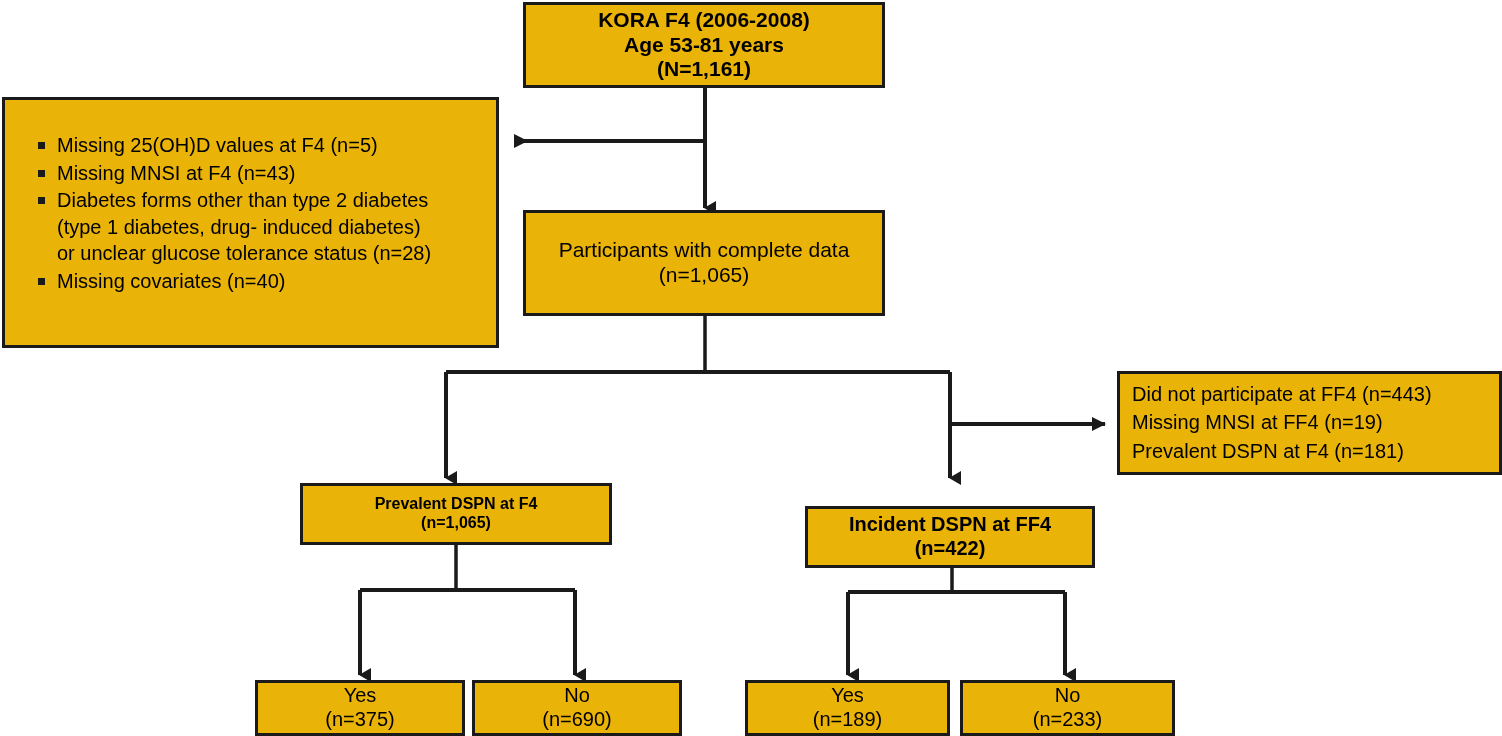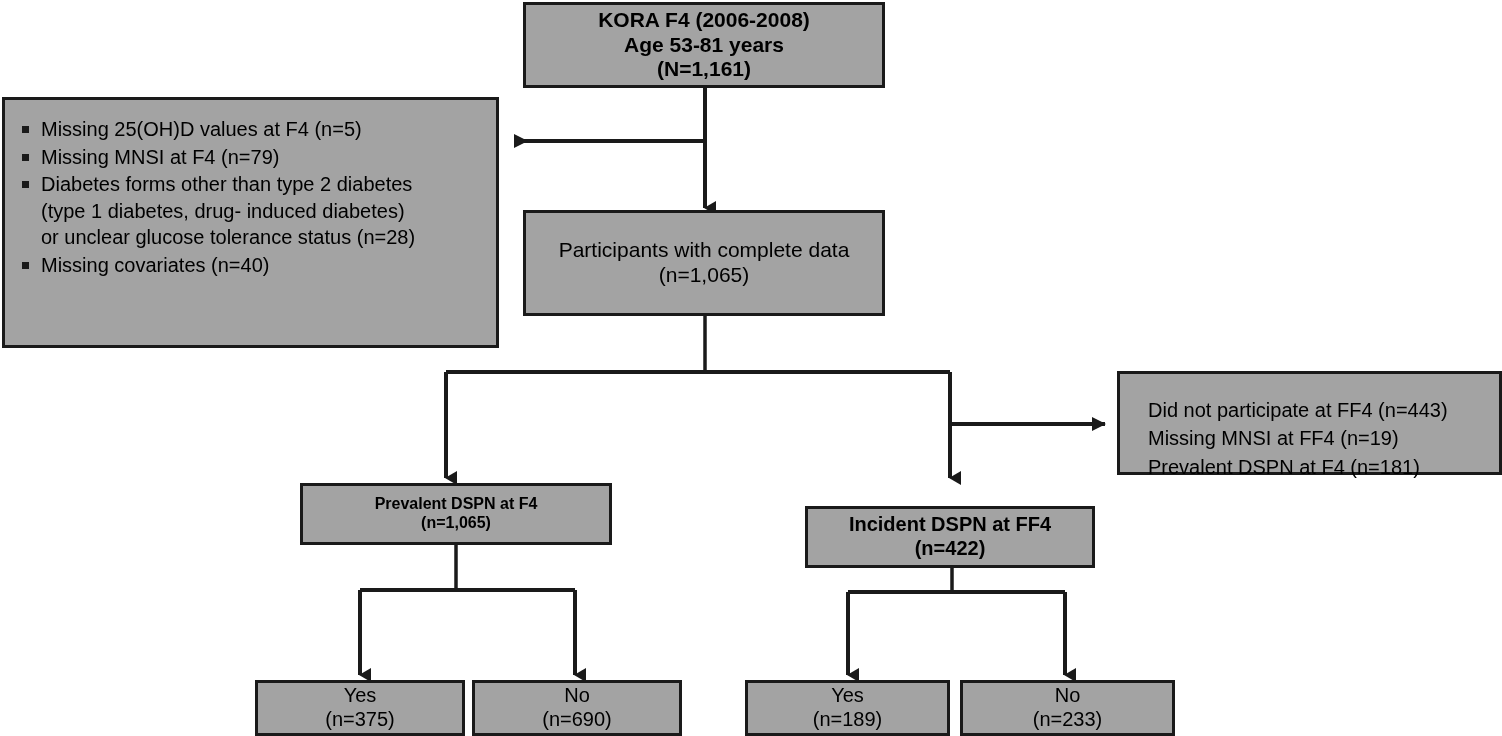--- a/index.html
+++ b/index.html
@@ -21,21 +21,21 @@
     position: absolute;
     left: 0;
     top: 0;
     width: 1502px;
     height: 736px;
   }
   .node {
     position: absolute;
     box-sizing: border-box;
     border: 3px solid #1a1a1a;
-    background: #a3a3a3;
+    background: #eab308;
     display: flex;
     flex-direction: column;
     align-items: center;
     justify-content: center;
     text-align: center;
     line-height: 1.18;
   }
   .node .line {
     display: block;
     white-space: nowrap;
@@ -73,21 +73,21 @@
     font-size: 20px; font-weight: bold; margin-top: 23px;
   }
   #node-prev-yes { left: 255px; top: 680px; width: 210px; height: 56px; font-size: 20px; }
   #node-prev-no  { left: 472px; top: 680px; width: 210px; height: 56px; font-size: 20px; }
   #node-inc-yes  { left: 745px; top: 680px; width: 205px; height: 56px; font-size: 20px; }
   #node-inc-no   { left: 960px; top: 680px; width: 215px; height: 56px; font-size: 20px; }
 
   
   ul.excl-list {
     list-style: none;
-    margin: 0;
+    margin: 16px;
     padding: 0;
     font-size: 20px;
     line-height: 1.33;
   }
   ul.excl-list > li {
     position: relative;
     padding-left: 28px;
     margin-bottom: 1px;
   }
   ul.excl-list > li .bullet {
@@ -97,21 +97,21 @@
     width: 7px;
     height: 7px;
     background: #1a1a1a;
   }
   ul.excl-list > li .cont {
     display: block;
   }
   
   ul.plain-list {
     list-style: none;
-    margin: 16px;
+    margin: 0;
     padding: 0;
     font-size: 20px;
     line-height: 1.42;
   }
   ul.plain-list > li {
     white-space: nowrap;
   }
 </style>
 </head>
 <body>
@@ -178,21 +178,21 @@
   </div>
 
   <div class="node" id="node-excluded-f4">
     <ul class="excl-list">
       <li>
         <span class="bullet"></span>
         <span class="cont">Missing 25(OH)D values at F4 (n=5)</span>
       </li>
       <li>
         <span class="bullet"></span>
-        <span class="cont">Missing MNSI at F4 (n=79)</span>
+        <span class="cont">Missing MNSI at F4 (n=43)</span>
       </li>
       <li>
         <span class="bullet"></span>
         <span class="cont">Diabetes forms other than type 2 diabetes</span>
         <span class="cont">(type 1 diabetes, drug- induced diabetes)</span>
         <span class="cont">or unclear glucose tolerance status (n=28)</span>
       </li>
       <li>
         <span class="bullet"></span>
         <span class="cont">Missing covariates (n=40)</span>

